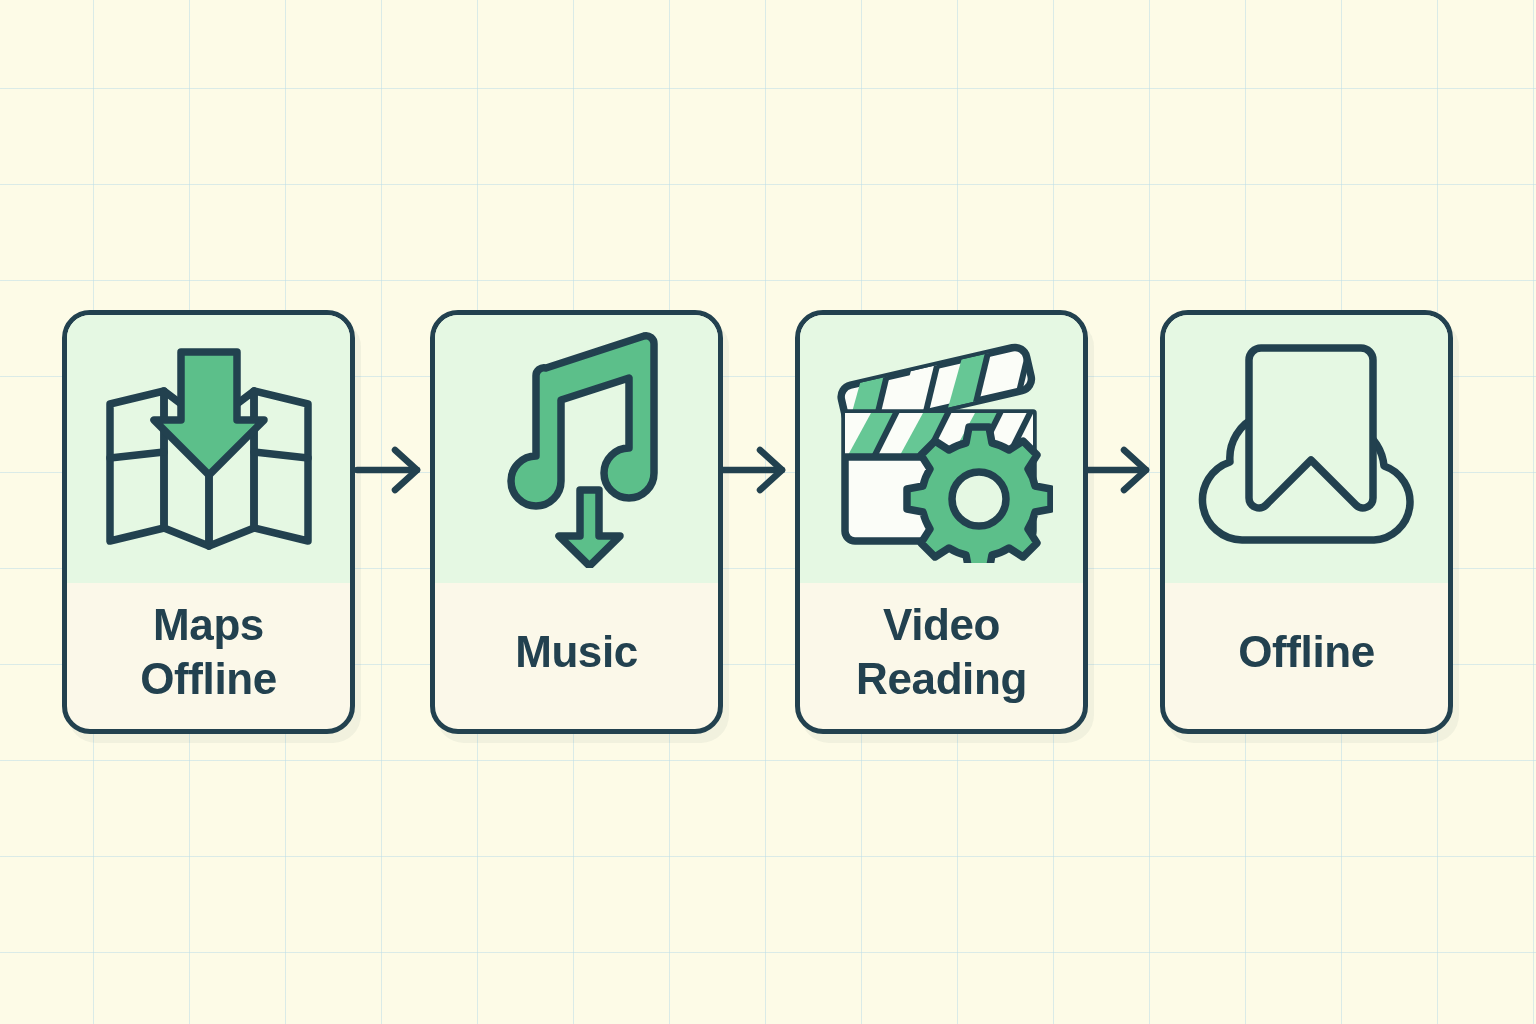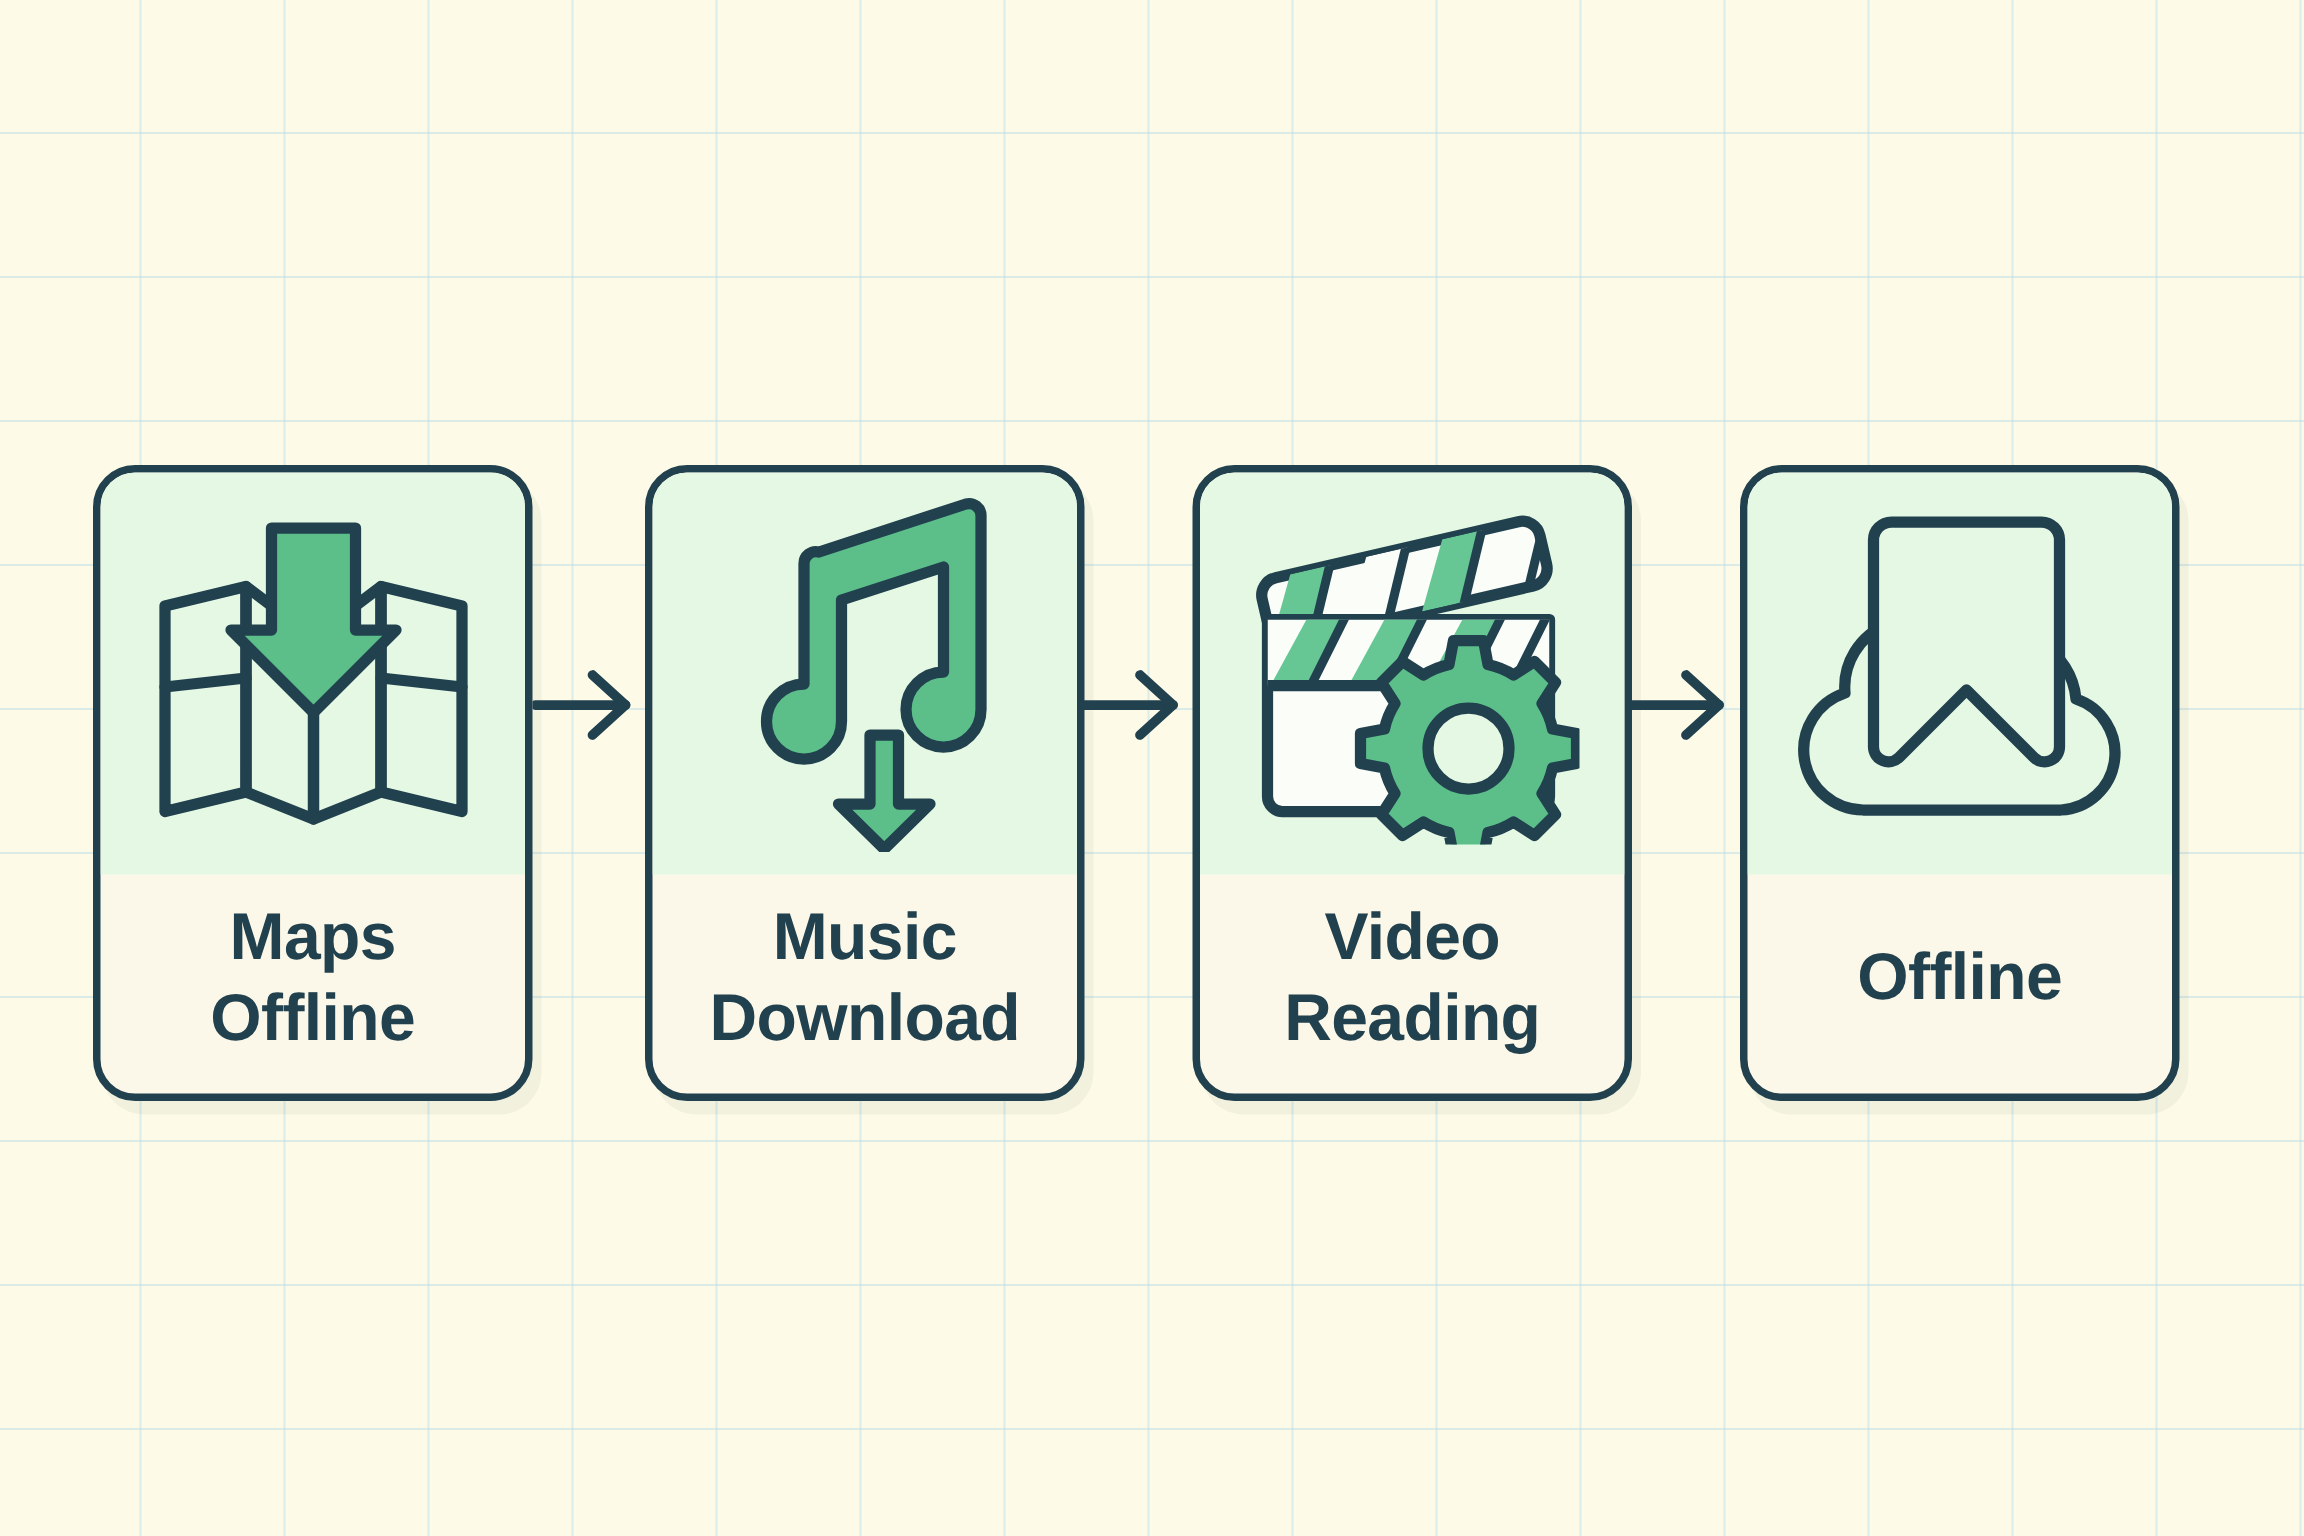--- a/index.html
+++ b/index.html
@@ -149,21 +149,20 @@
                    A8 8 0 0 0 155 6
                    L57 38
                    A8 8 0 0 0 47 46
                    Z" fill="#5CBF8A" stroke="#22414F" stroke-width="7.5" stroke-linejoin="round"></path>
 
           <path d="M91 160 L110 160 L110 206 L131 206 L100.5 236 L70 206 L91 206 Z" fill="#5CBF8A" stroke="#22414F" stroke-width="7.5" stroke-linejoin="round"></path>
         </svg>
       </div>
       <div class="card-label">
         <span class="l1">Music</span>
-        <span class="l2">Download</span>
       </div>
     </div>
 
     <div class="card" id="card-2">
       <div class="card-media">
         <svg width="222" height="228" viewBox="0 0 222 228">
 
           <g transform="rotate(-13 110 60)">
             <rect x="12" y="30" width="190" height="44" rx="12" fill="#FBFDF8" stroke="#22414F" stroke-width="7.5"></rect>
             <g clip-path="url(#clap-top-clip)">

